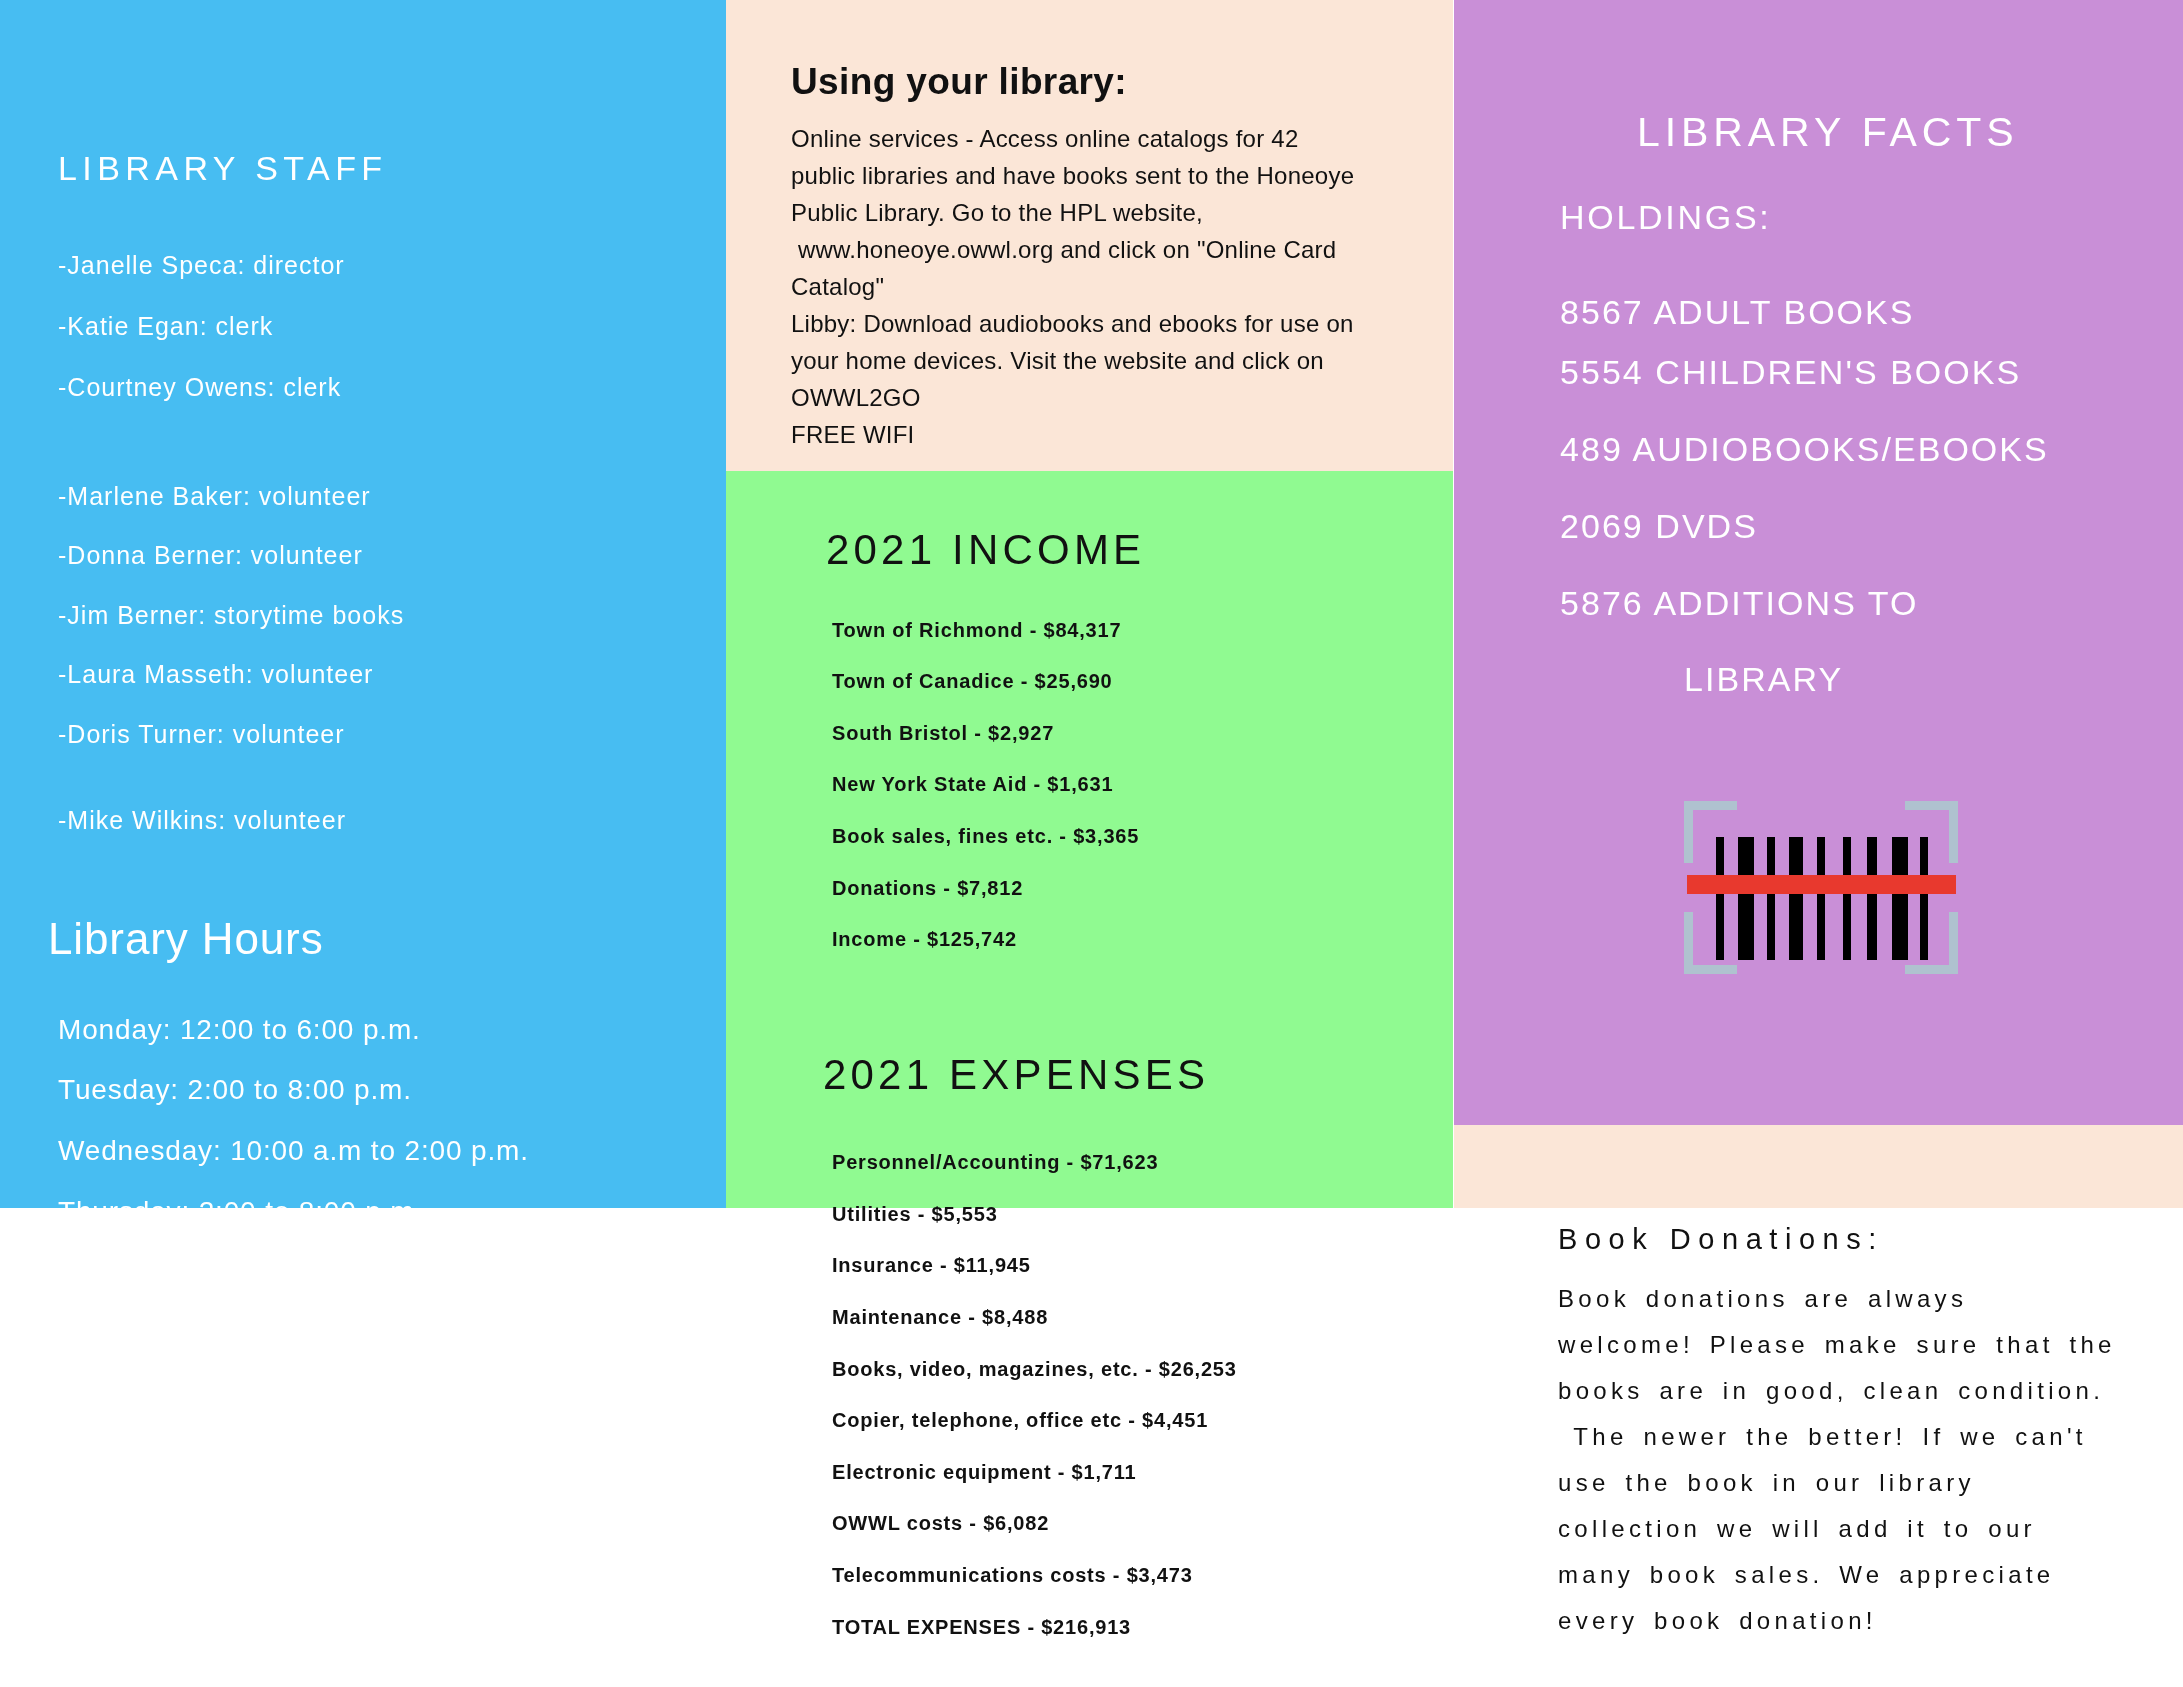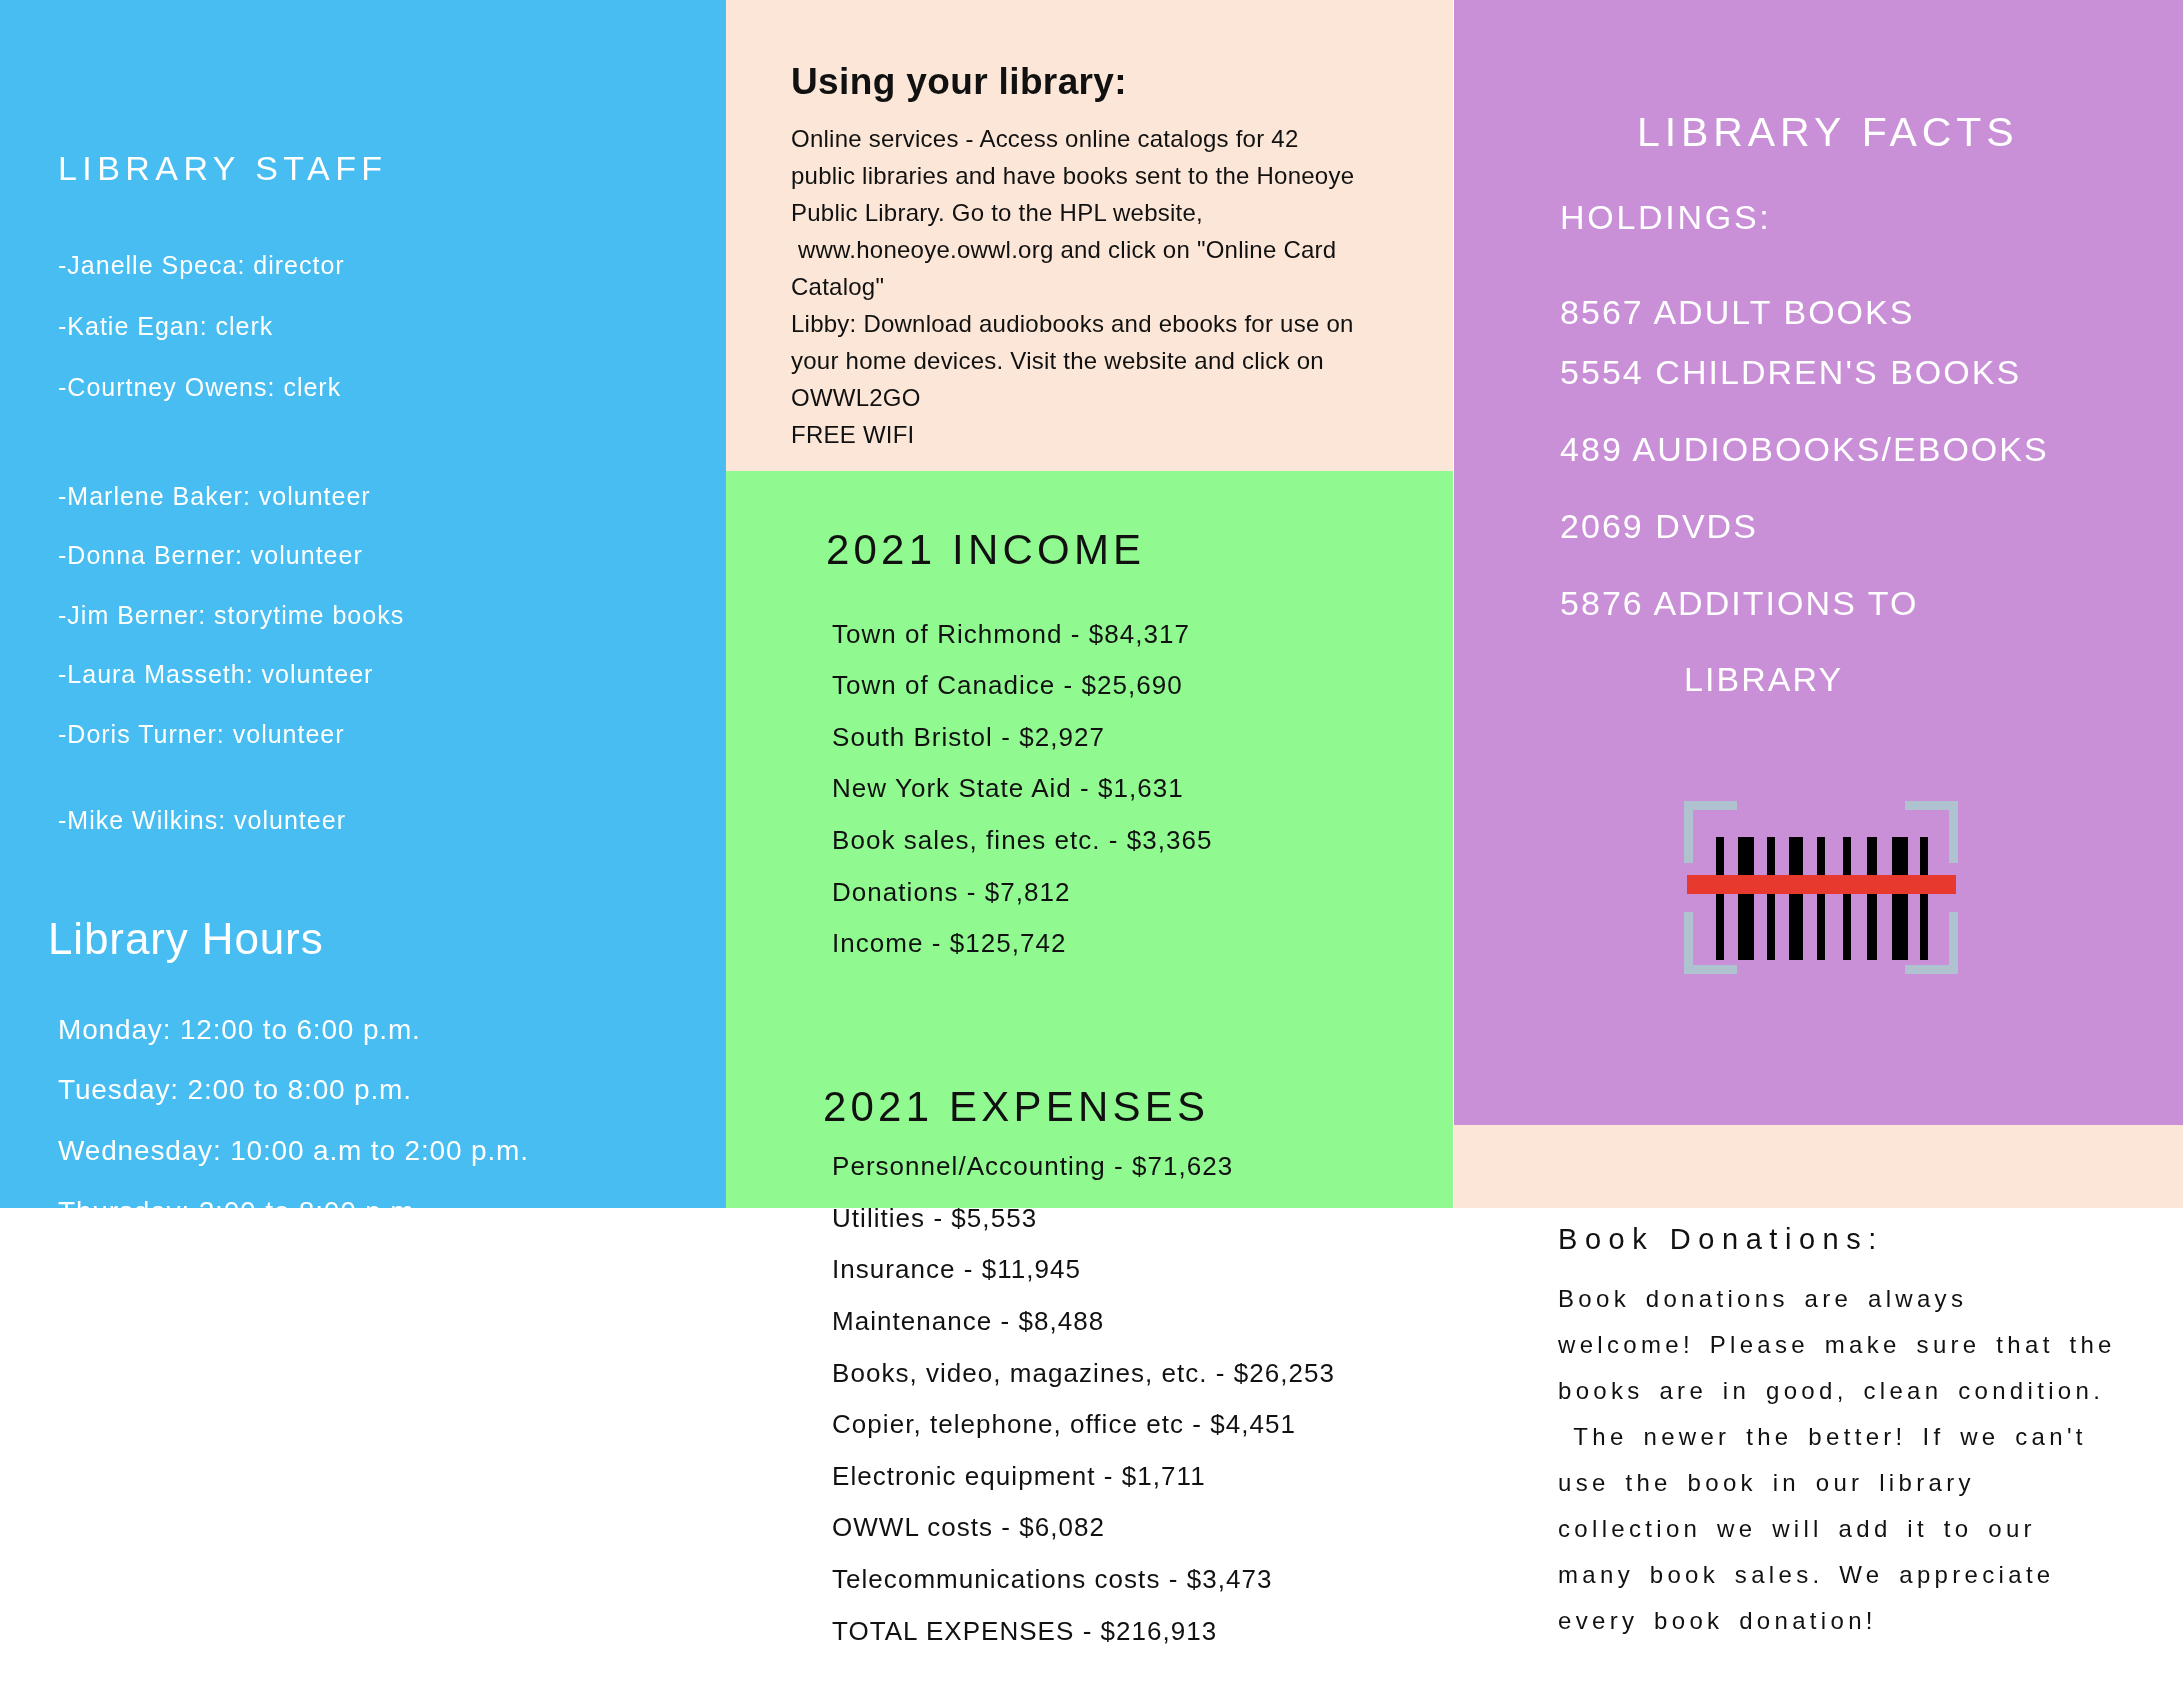--- a/index.html
+++ b/index.html
@@ -24,22 +24,22 @@
   .pre{white-space:pre;}
   
   .staff-title{left:58px;top:149px;font-size:34px;letter-spacing:.16em;color:var(--text-light);}
   .staff-line{left:58px;font-size:25px;letter-spacing:.04em;color:var(--text-light);}
   .hours-title{left:48px;top:914px;font-size:44px;letter-spacing:.02em;color:var(--text-light);}
   .hours-line{left:58px;font-size:28px;letter-spacing:.03em;color:var(--text-light);}
   
   .using-title{left:791px;top:61px;font-size:37px;font-weight:700;color:var(--text-dark);letter-spacing:.01em;}
   .using-text{left:791px;top:120px;font-size:24px;line-height:37px;color:var(--text-dark);letter-spacing:.01em;}
   .income-title{left:826px;top:526px;font-size:42px;letter-spacing:.1em;color:var(--text-dark);}
-  .money-line{left:832px;font-size:26px;letter-spacing:.04em;color:var(--text-dark);}
-  .expenses-title{left:823px;top:1051px;font-size:42px;letter-spacing:.1em;color:var(--text-dark);margin-top:32px;}
+  .money-line{left:832px;font-size:20px;letter-spacing:.04em;color:var(--text-dark);font-weight:bold;}
+  .expenses-title{left:823px;top:1051px;font-size:42px;letter-spacing:.1em;color:var(--text-dark);}
   
   .facts-title{left:1637px;top:109px;font-size:41px;letter-spacing:.12em;color:var(--text-light);}
   .holdings-label{left:1560px;top:198px;font-size:34px;letter-spacing:.08em;color:var(--text-light);}
   .fact-line{left:1560px;font-size:34px;letter-spacing:.06em;color:var(--text-light);}
   .fact-line.indent{left:1684px;}
   .donations-title{left:1558px;top:1223px;font-size:29px;letter-spacing:.26em;color:var(--text-dark);}
   .donations-text{left:1558px;top:1276px;font-size:24px;line-height:46px;letter-spacing:.18em;word-spacing:.2em;color:var(--text-dark);}
   
   .person-head{position:absolute;border-radius:50%;}
   .person-body{position:absolute;border-radius:34px 34px 0 0;

